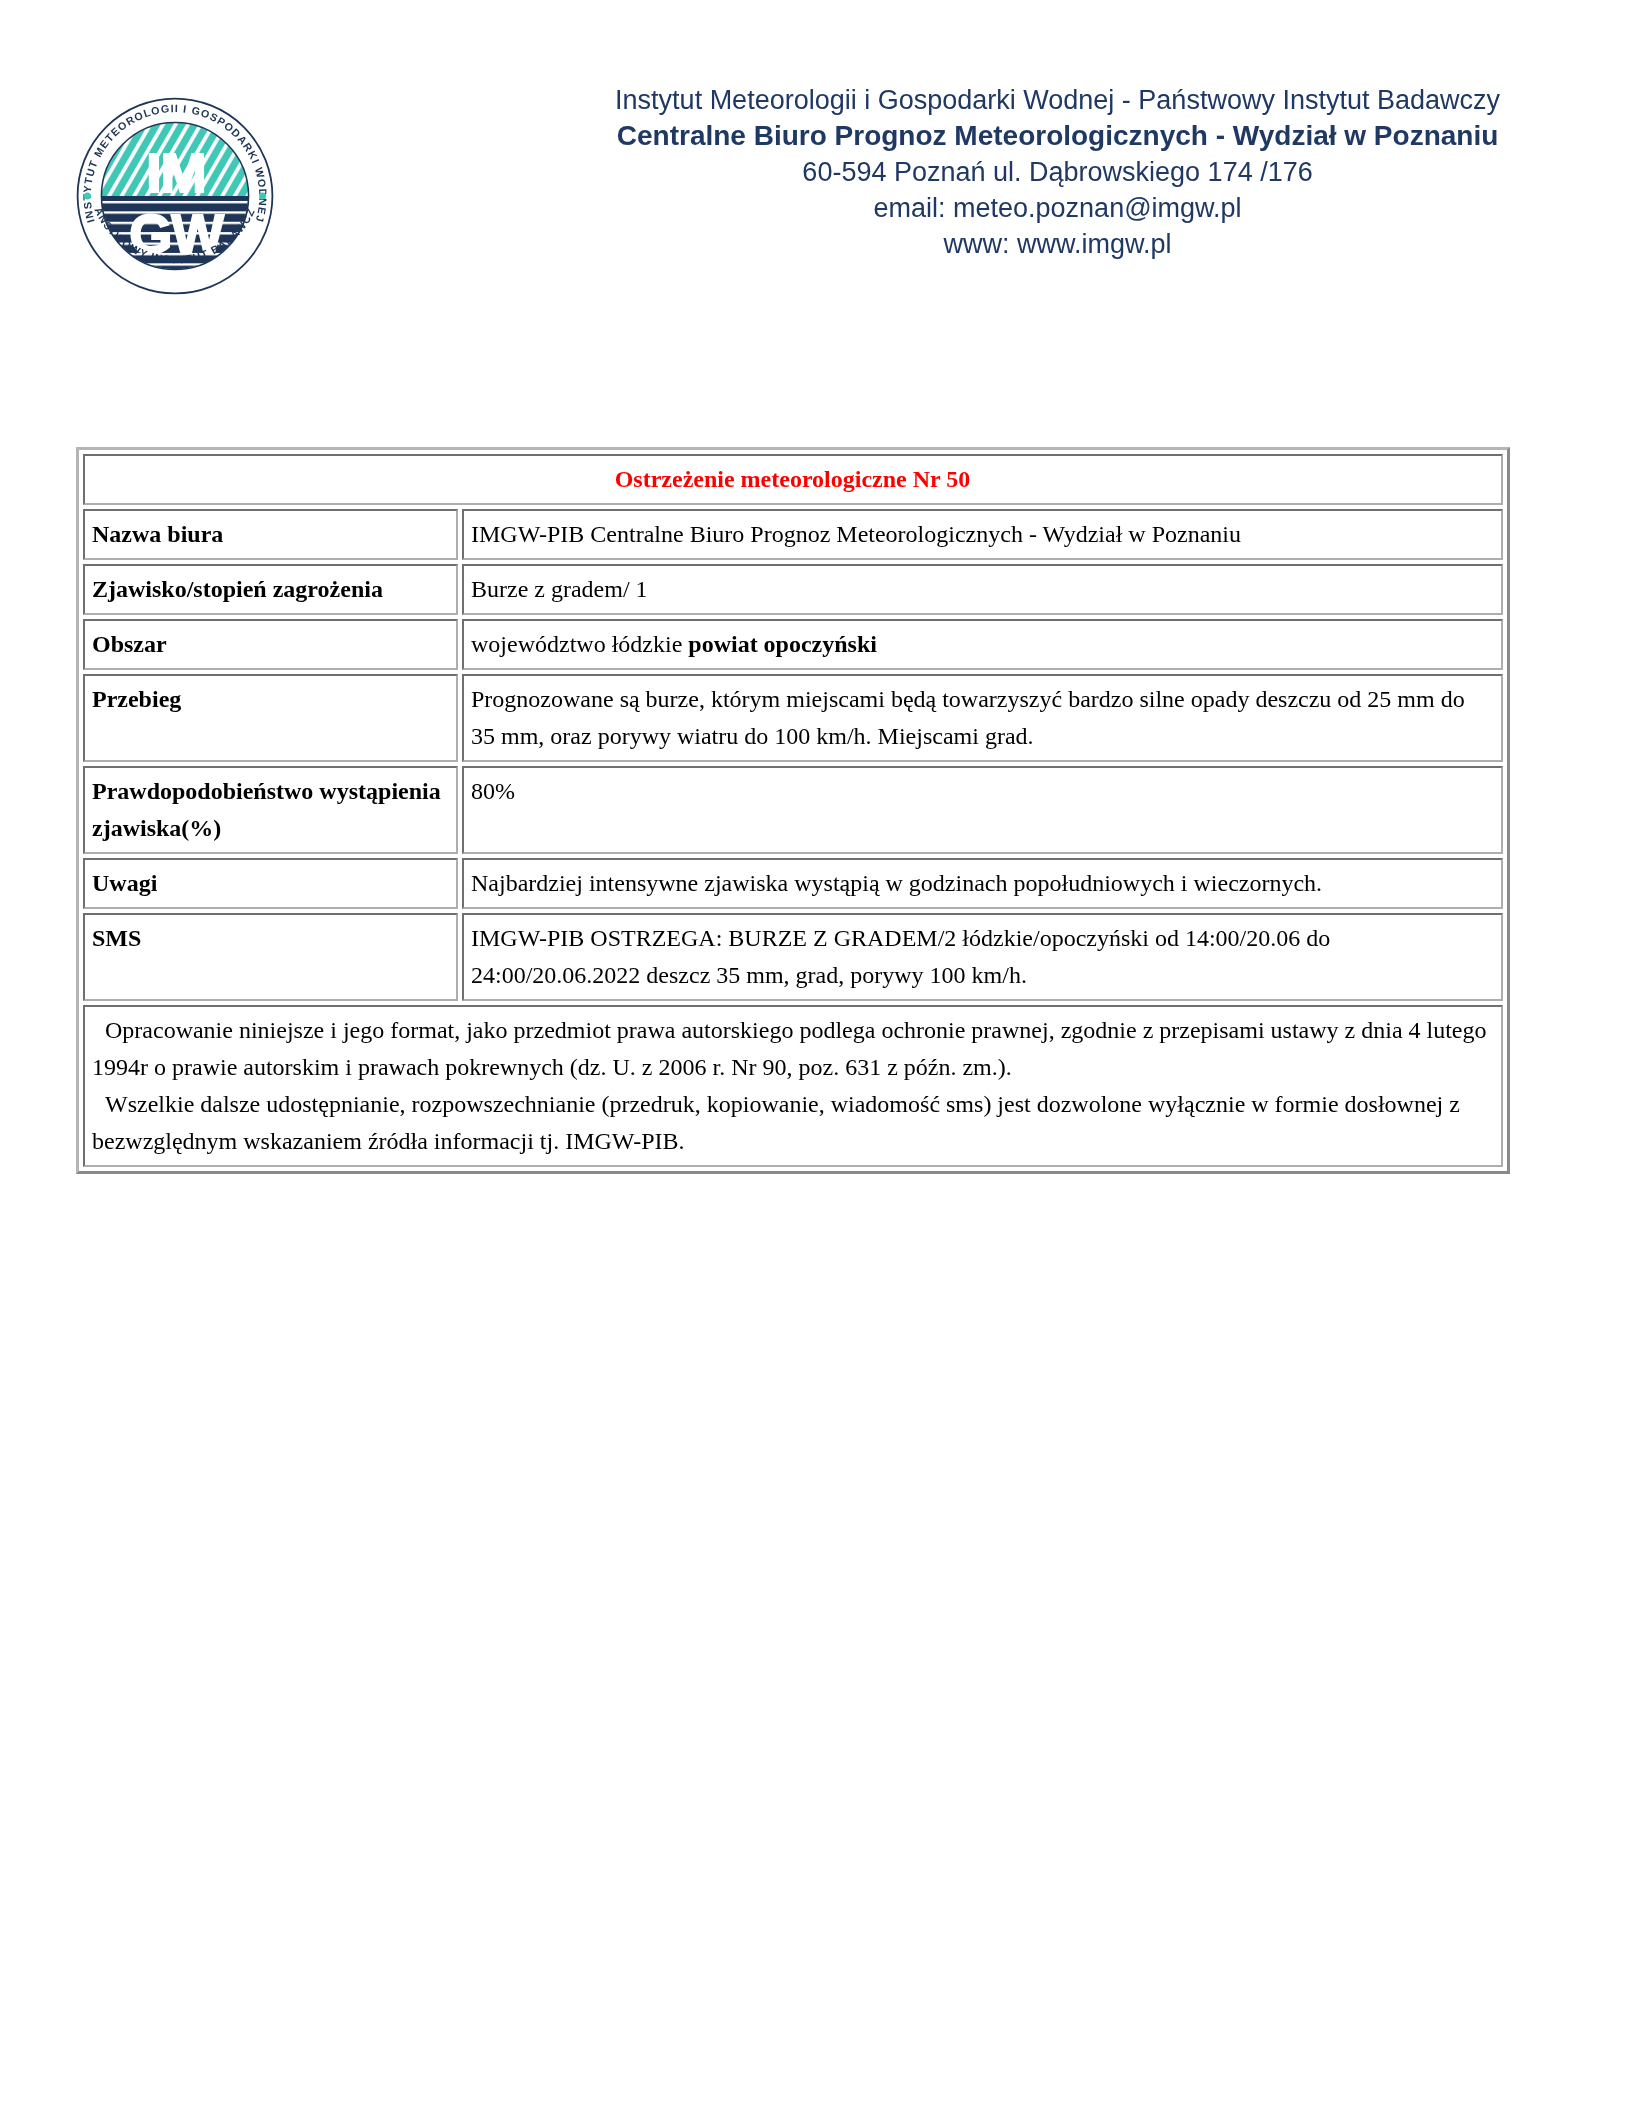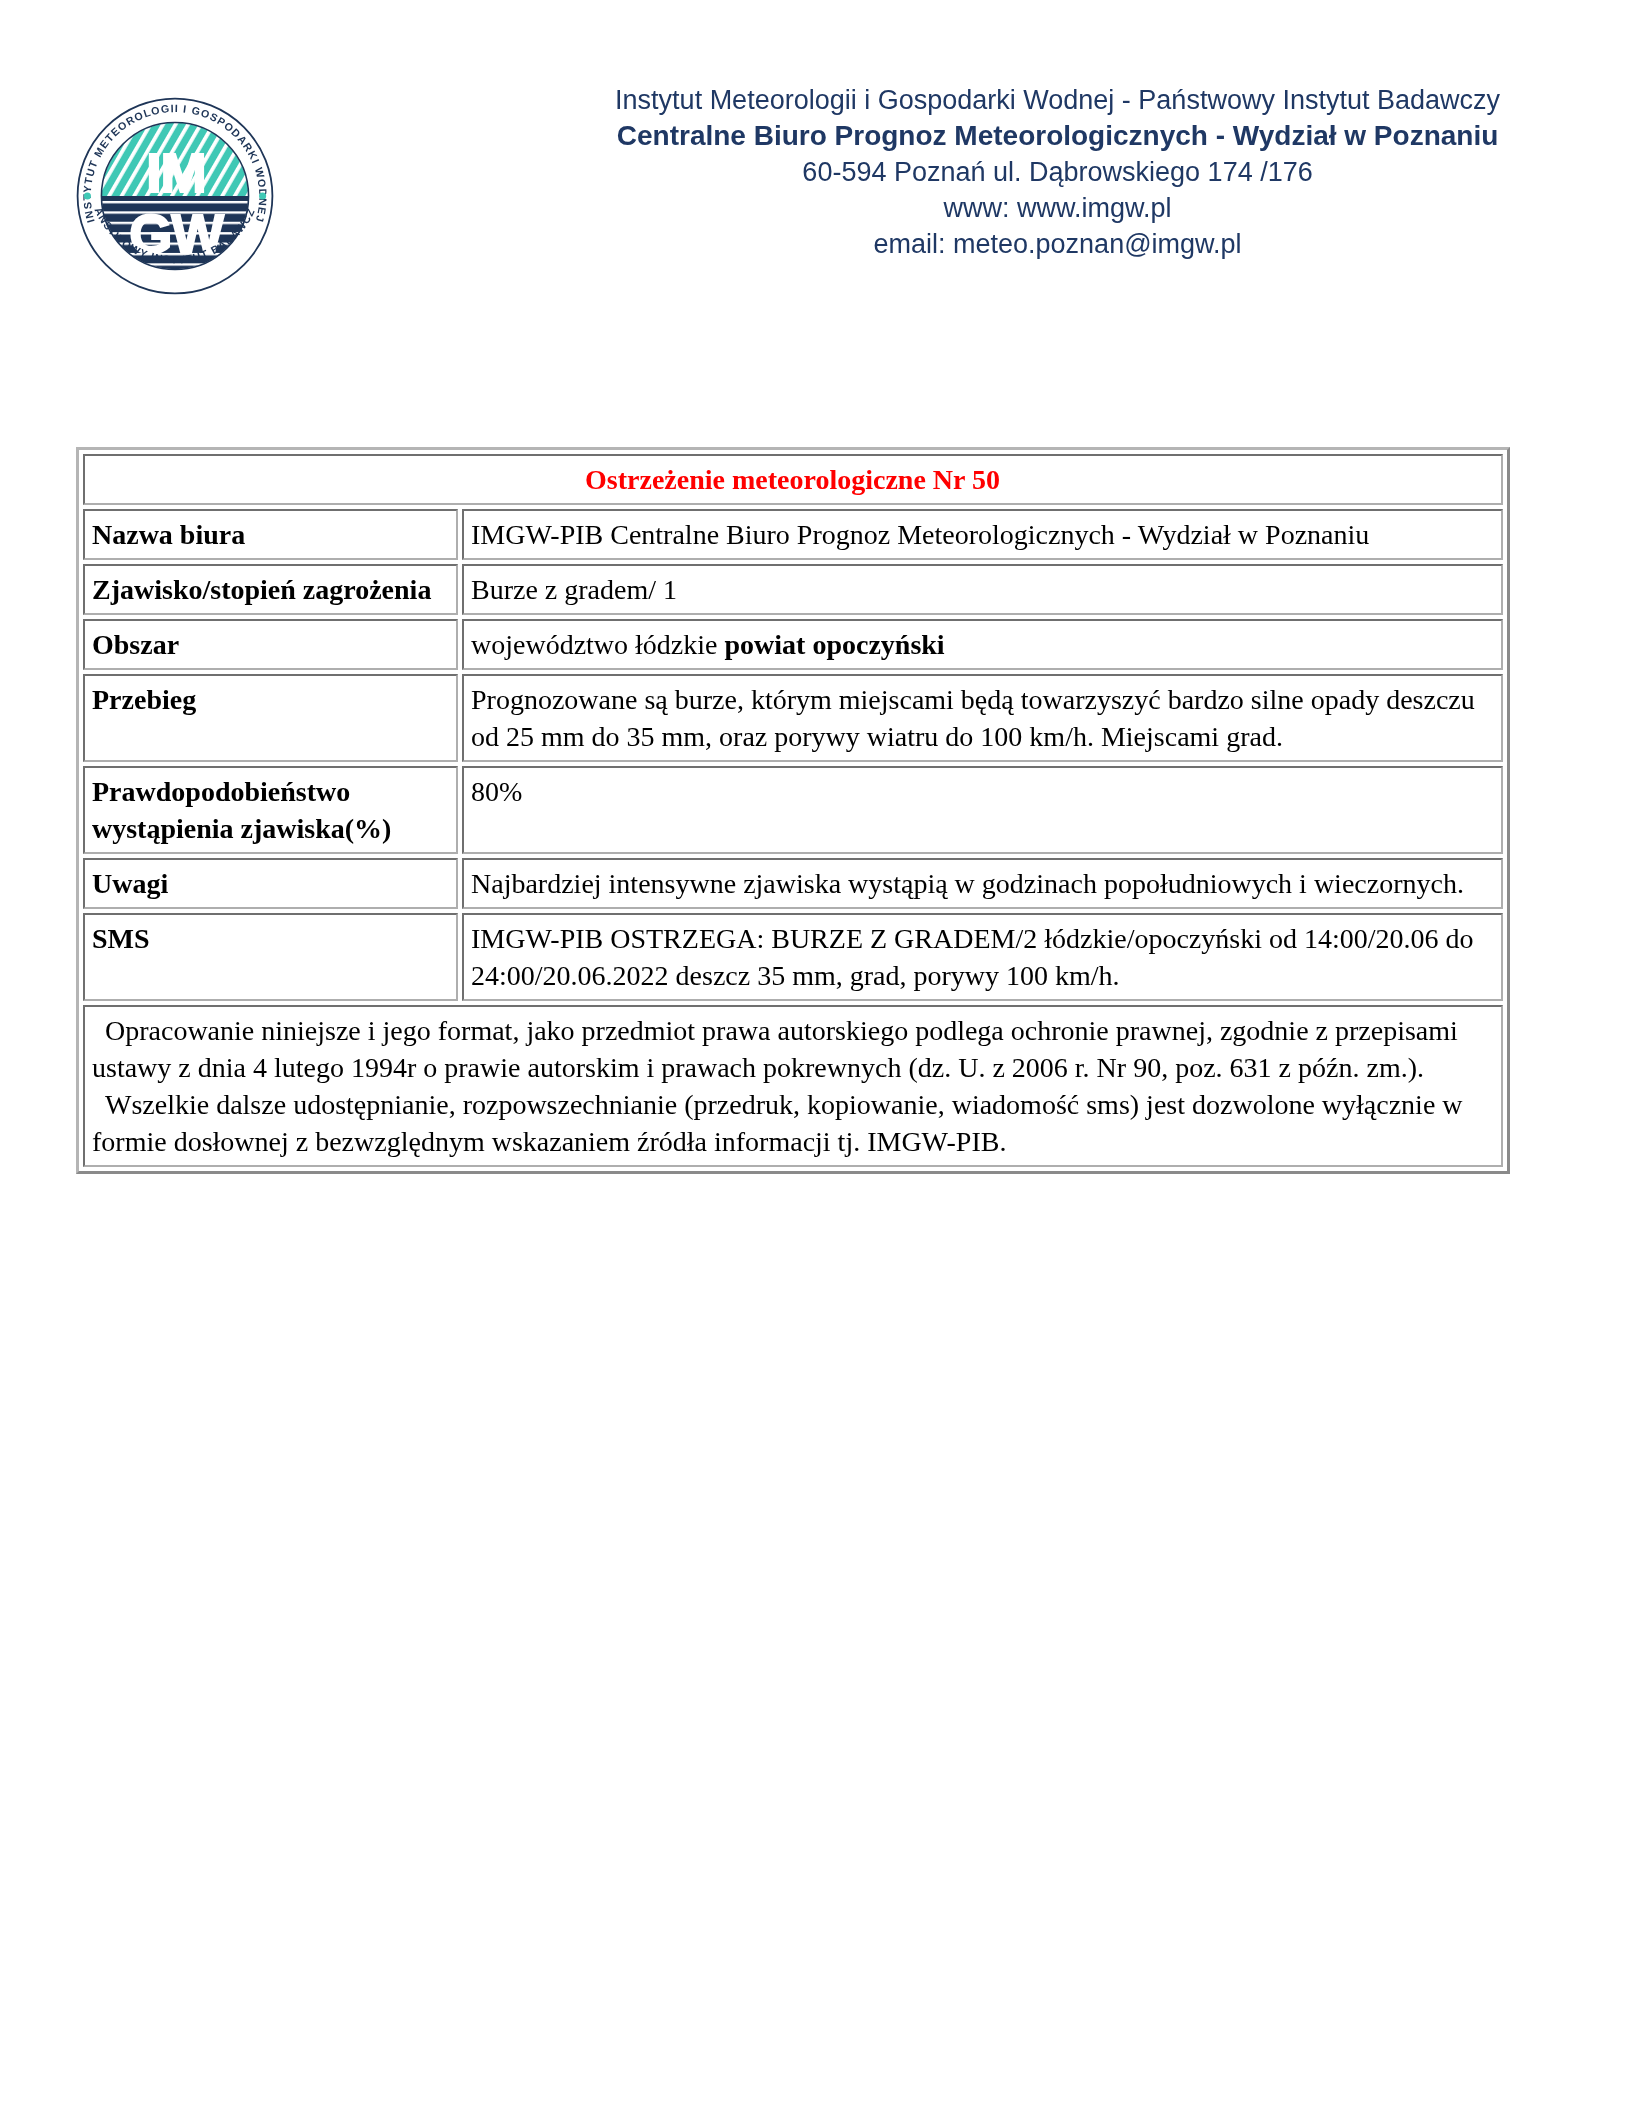--- a/index.html
+++ b/index.html
@@ -42,21 +42,21 @@
   }
   table.warn{
     width:100%;
     border-collapse:separate;
     border-spacing:4px;
   }
   table.warn td{
     border:2px solid;
     border-color:#6f6f6f #aeaeae #aeaeae #6f6f6f;
     padding:5px 8px 5px 7px;
-    font-size:28px;
+    font-size:24px;
     line-height:37px;
     vertical-align:baseline;
     background:#fff;
   }
   td.title-cell{
     text-align:center;
     font-weight:bold;
     font-size:32px;
     line-height:42px;
     color:var(--title);
@@ -128,22 +128,22 @@
     <textPath href="#arcBottom" startOffset="50%" text-anchor="middle">PAŃSTWOWY INSTYTUT BADAWCZY</textPath>
   </text>
   <circle cx="11.5" cy="100" r="3.6" style="fill:var(--logo-teal)"></circle>
   <circle cx="188.5" cy="100" r="3.6" style="fill:var(--logo-teal)"></circle>
 </svg>
 
 <div class="org">
   <div>Instytut Meteorologii i Gospodarki Wodnej - Państwowy Instytut Badawczy</div>
   <div class="bold">Centralne Biuro Prognoz Meteorologicznych - Wydział w Poznaniu</div>
   <div>60-594 Poznań ul. Dąbrowskiego 174 /176</div>
+  <div>email: meteo.poznan@imgw.pl</div>
   <div>www: www.imgw.pl</div>
-  <div>email: meteo.poznan@imgw.pl</div>
 </div>
 
 <div class="warnbox">
   <table class="warn">
     <tbody>
         <tr>
       <td colspan="2" class="title-cell">Ostrzeżenie meteorologiczne Nr 50</td>
     </tr>
     <tr>
       <td class="label-cell">Nazwa biura</td>

